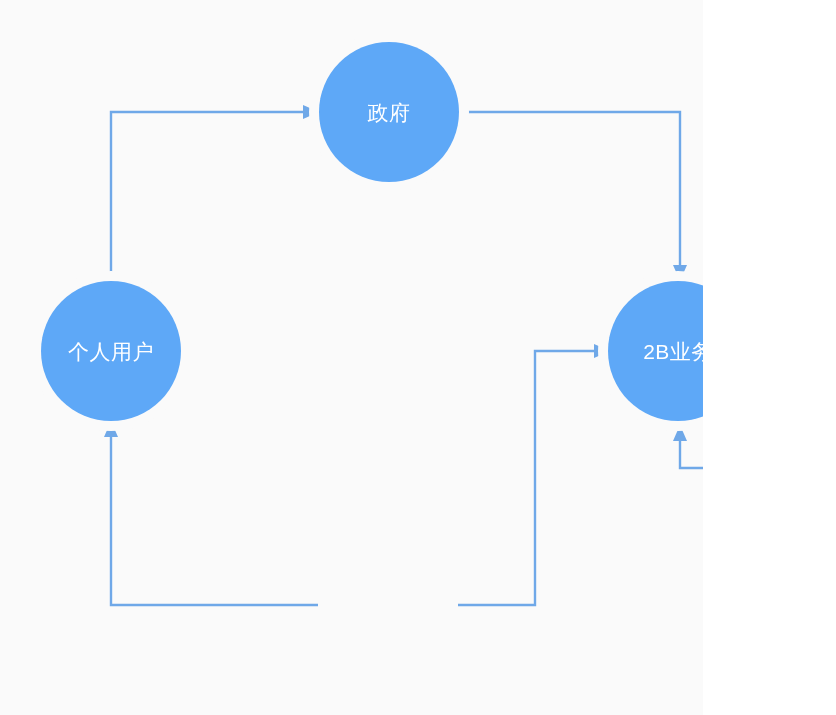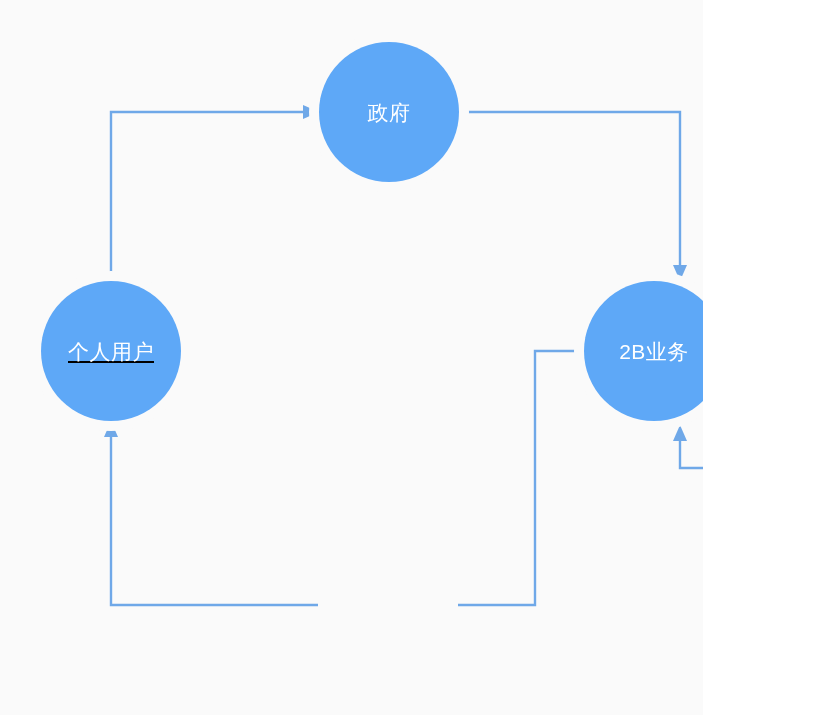--- a/index.html
+++ b/index.html
@@ -75,22 +75,22 @@
     <g>
       <path d="M 318 605 L 111 605 L 111 436" fill="none" stroke="#6fa8e8" stroke-width="2.4" stroke-linecap="butt" stroke-linejoin="miter"></path>
       <polygon points="111,421 104,437 118,437" fill="#6fa8e8"></polygon>
     </g>
   </svg>
 
   <div class="node" style="left:319px; top:42px; width:140px; height:140px;">
     <span class="node-label">政府</span>
   </div>
 
-  <div class="node" style="left:41px; top:281px; width:140px; height:140px;text-decoration:underline;">
+  <div class="node" style="left:41px; top:281px; width:140px; height:140px;">
     <span class="node-label">个人用户</span>
   </div>
 
-  <div class="node" style="left:584px; top:281px; width:140px; height:140px;">
+  <div class="node" style="left:608px; top:281px; width:140px; height:140px;">
     <span class="node-label">2B业务</span>
   </div>
 
 
 </div>
 
 </body></html>

